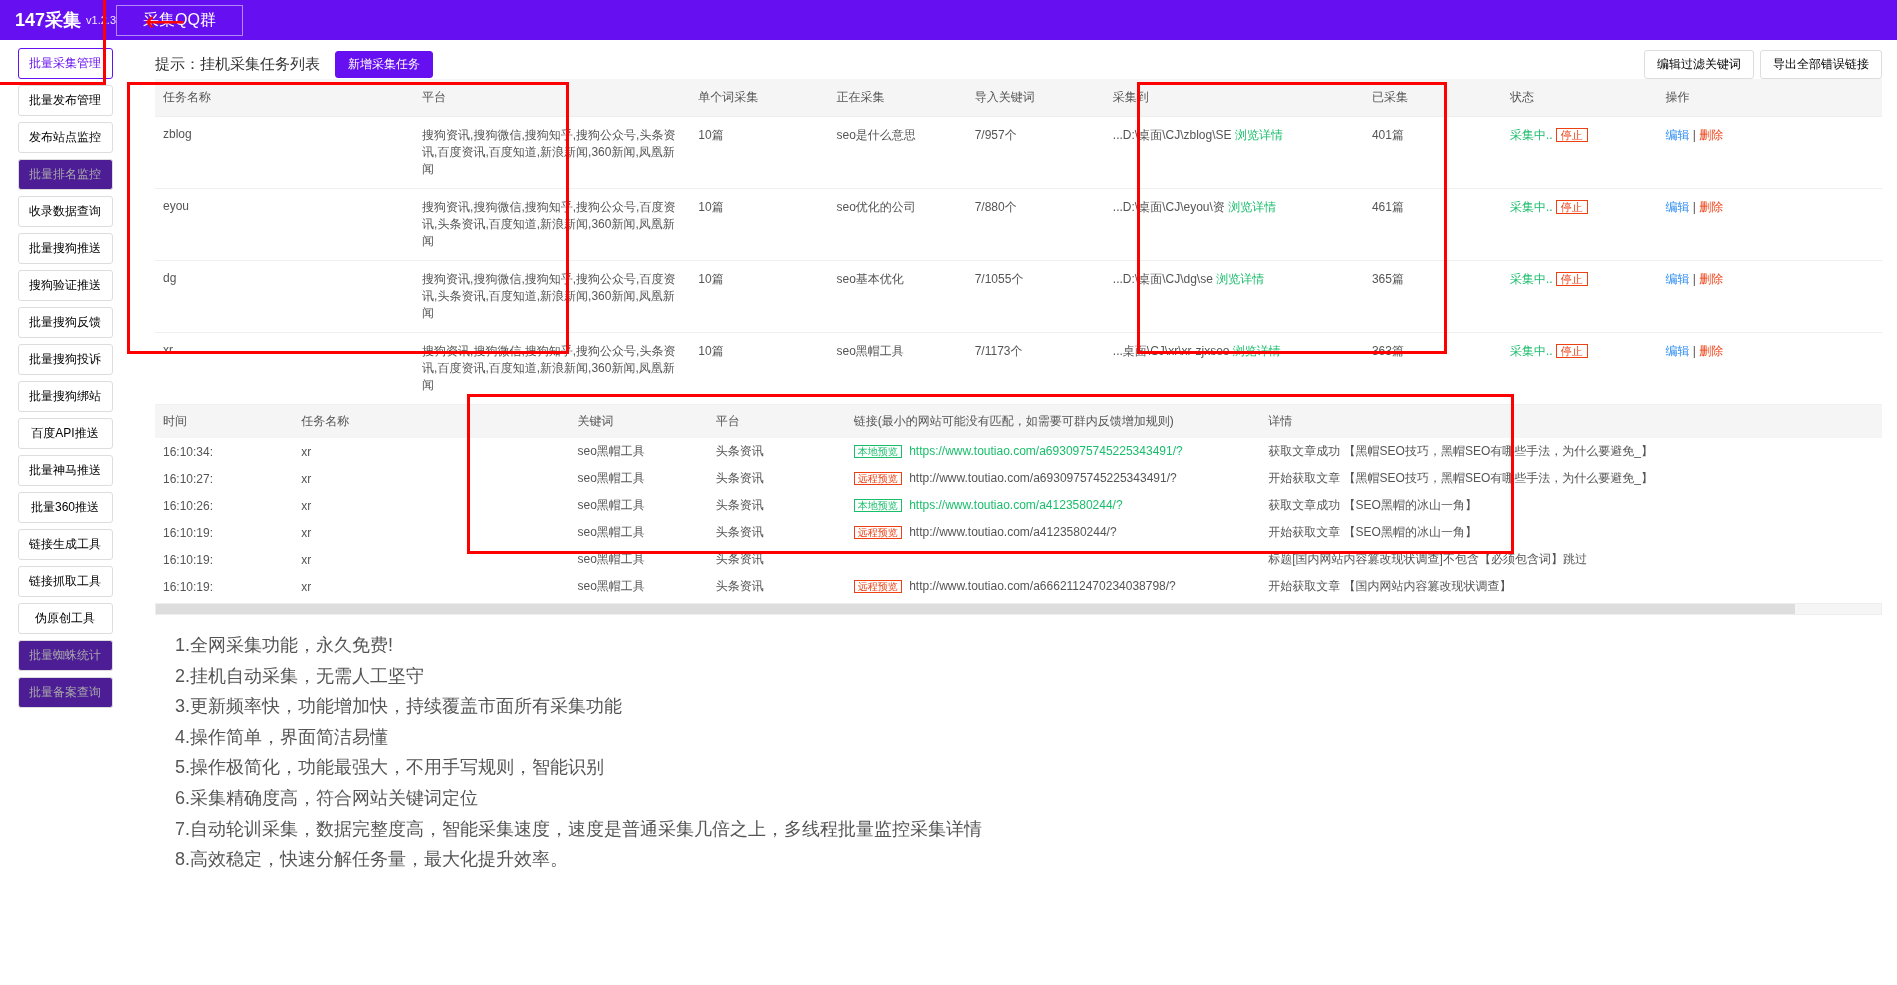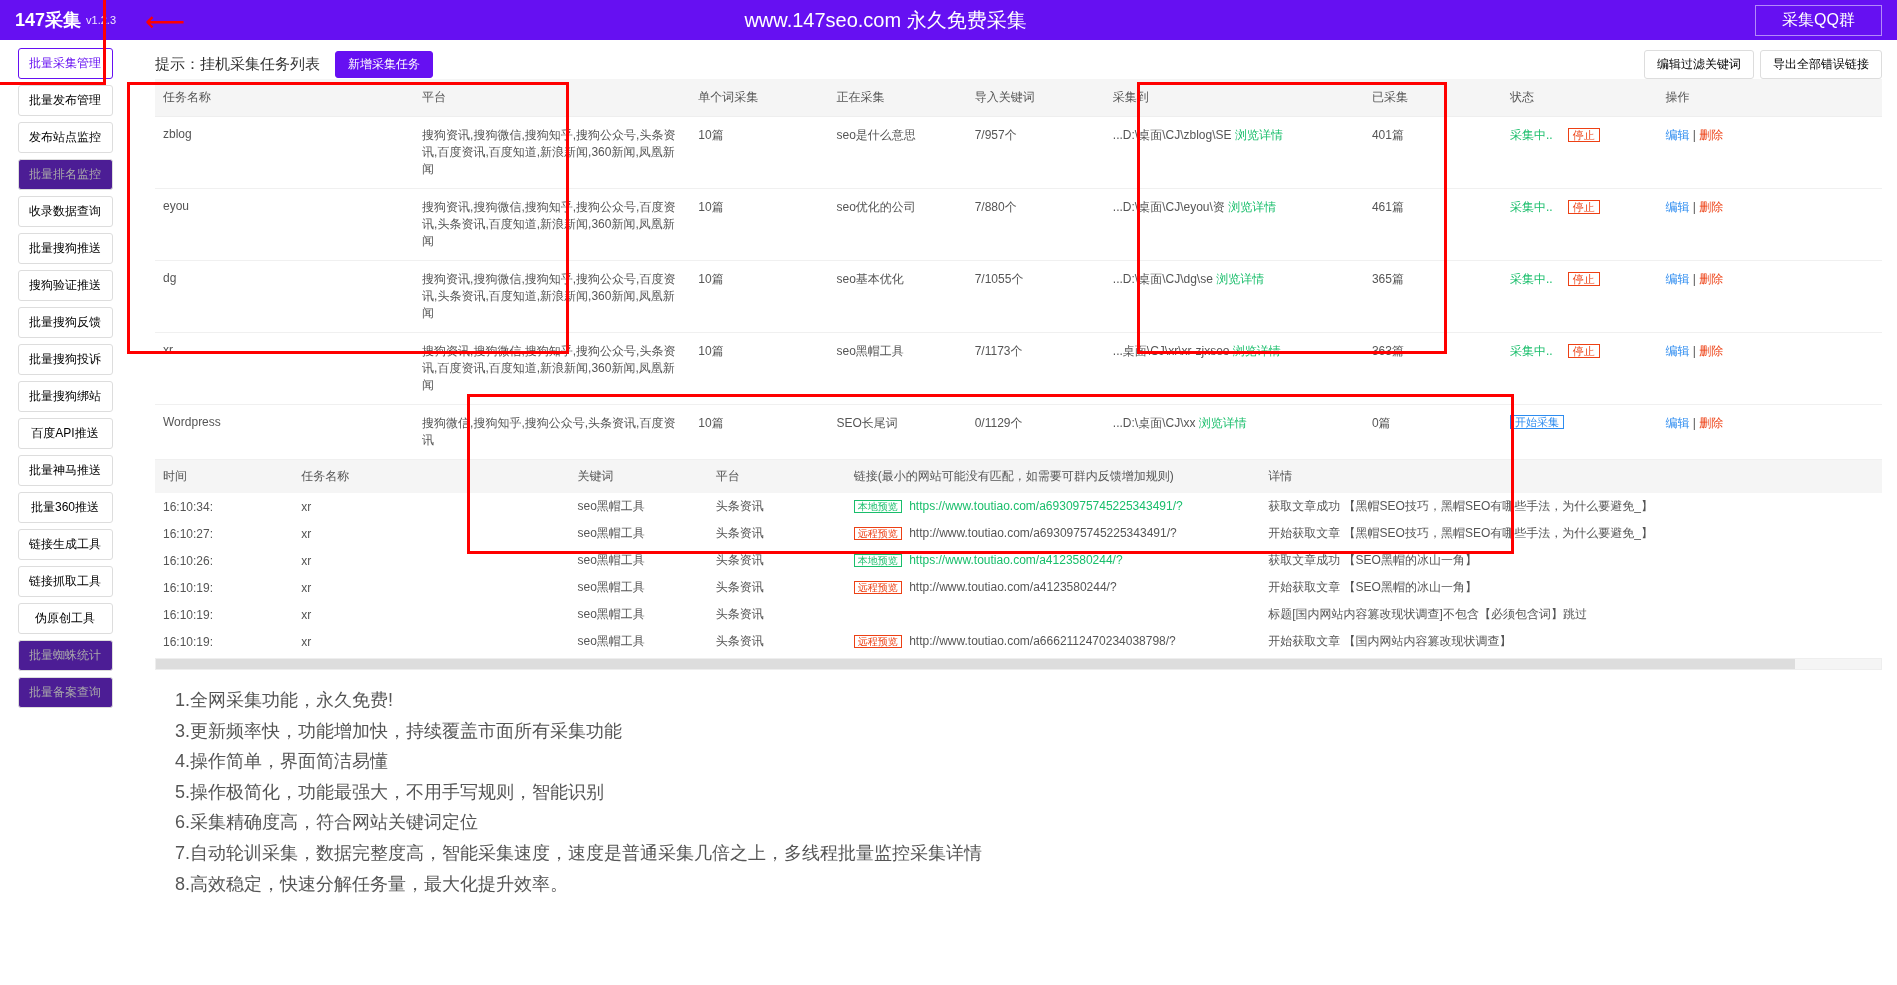--- a/index.html
+++ b/index.html
@@ -24,21 +24,21 @@
     .btn-primary { background: #6610f2; color: #fff; border: 1px solid #6610f2; padding: 4px 12px; font-size: 12px; border-radius: 3px; cursor: pointer; }
     .btn-white { background: #fff; border: 1px solid #ddd; padding: 5px 12px; font-size: 12px; border-radius: 3px; cursor: pointer; margin-left: 6px; font-family: Liberation Serif, serif; }
     .spacer { flex: 1; }
     
     table { width: 100%; border-collapse: collapse; font-size: 12px; }
     .task-table th { background: #f5f5f5; text-align: left; padding: 10px 8px; font-weight: normal; color: #555; border-bottom: 1px solid #eee; }
     .task-table td { padding: 10px 8px; border-bottom: 1px solid #f0f0f0; vertical-align: top; color: #555; }
     .link-green { color: #19be6b; cursor: pointer; }
     .link-blue { color: #2d8cf0; cursor: pointer; }
     .link-red { color: #ed4014; cursor: pointer; }
-    .status-tag { border: 1px solid #ed4014; color: #ed4014; padding: 0 4px; font-size: 11px; margin-left: 15px; }
+    .status-tag { border: 1px solid #ed4014; color: #ed4014; padding: 0 4px; font-size: 11px; margin-left: 3px; }
     .status-start { border: 1px solid #2d8cf0; color: #2d8cf0; padding: 0 4px; font-size: 11px; }
     
     .log-table th { background: #f5f5f5; text-align: left; padding: 8px; font-weight: normal; color: #555; }
     .log-table td { padding: 5px 8px; color: #555; }
     .badge-green { border: 1px solid #19be6b; color: #19be6b; padding: 0 3px; font-size: 10px; margin-right: 4px; }
     .badge-orange { border: 1px solid #ed4014; color: #ed4014; padding: 0 3px; font-size: 10px; margin-right: 4px; }
     
     .features { font-size: 18px; color: #555; line-height: 1.7; margin-top: 15px; padding-left: 20px; }
     
     .anno-red { position: absolute; border: 3px solid #ff0000; pointer-events: none; z-index: 100; }
@@ -46,21 +46,20 @@
     
     .scrollbar-bottom { height: 12px; background: #f5f5f5; border: 1px solid #eee; margin-top: 3px; position: relative; }
     .scrollbar-thumb { position: absolute; left: 0; width: 95%; height: 100%; background: #ddd; }
   </style>
 </head>
 <body>
 
 <div class="header">
   <span class="logo">147采集</span>
   <span class="version">v1.2.3</span>
-  <div class="header-title">www.147seo.com   永久免费采集</div>
   <button class="header-btn">采集QQ群</button>
 </div>
 
 <div class="container">
   <div class="sidebar" id="sidebar">
       <button class="side-btn active">批量采集管理</button>
       <button class="side-btn">批量发布管理</button>
       <button class="side-btn">发布站点监控</button>
       <button class="side-btn disabled">批量排名监控</button>
       <button class="side-btn">收录数据查询</button>
@@ -141,31 +140,20 @@
             <td>xr</td>
             <td style="max-width:200px;">搜狗资讯,搜狗微信,搜狗知乎,搜狗公众号,头条资讯,百度资讯,百度知道,新浪新闻,360新闻,凤凰新闻</td>
             <td>10篇</td>
             <td>seo黑帽工具</td>
             <td>7/1173个</td>
             <td>...桌面\CJ\xr\xr-zjxseo <span class="link-green">浏览详情</span></td>
             <td>363篇</td>
             <td><span class="link-green">采集中..</span><span class="status-tag">停止</span></td>
             <td><span class="link-blue">编辑</span> | <span class="link-red">删除</span></td>
           </tr>
-          <tr>
-            <td>Wordpress</td>
-            <td style="max-width:200px;">搜狗微信,搜狗知乎,搜狗公众号,头条资讯,百度资讯</td>
-            <td>10篇</td>
-            <td>SEO长尾词</td>
-            <td>0/1129个</td>
-            <td>...D:\桌面\CJ\xx <span class="link-green">浏览详情</span></td>
-            <td>0篇</td>
-            <td><span class="status-start">开始采集</span></td>
-            <td><span class="link-blue">编辑</span> | <span class="link-red">删除</span></td>
-          </tr>
         </tbody>
     </table>
 
     <table class="log-table" style="margin-top:0;">
       <thead>
           <tr id="log-header-row">
             <th style="width: 8%;">时间</th>
             <th style="width: 16%;">任务名称</th>
             <th style="width: 8%;">关键词</th>
             <th style="width: 8%;">平台</th>
@@ -223,20 +211,21 @@
             <td>开始获取文章 【国内网站内容篡改现状调查】</td>
           </tr>
         </tbody>
     </table>
     <div class="scrollbar-bottom">
         <div class="scrollbar-thumb"></div>
       </div>
 
     <div class="features" id="features">
         <div>1.全网采集功能，永久免费!</div>
+        <div>2.挂机自动采集，无需人工坚守</div>
         <div>3.更新频率快，功能增加快，持续覆盖市面所有采集功能</div>
         <div>4.操作简单，界面简洁易懂</div>
         <div>5.操作极简化，功能最强大，不用手写规则，智能识别</div>
         <div>6.采集精确度高，符合网站关键词定位</div>
         <div>7.自动轮训采集，数据完整度高，智能采集速度，速度是普通采集几倍之上，多线程批量监控采集详情</div>
         <div>8.高效稳定，快速分解任务量，最大化提升效率。</div>
       </div>
 
     <div class="anno-red" style="left:-157px; top:-50px; width:133px; height:95px;"></div>
     <div class="arrow" style="left:15px; top:-35px;">⟵</div>

